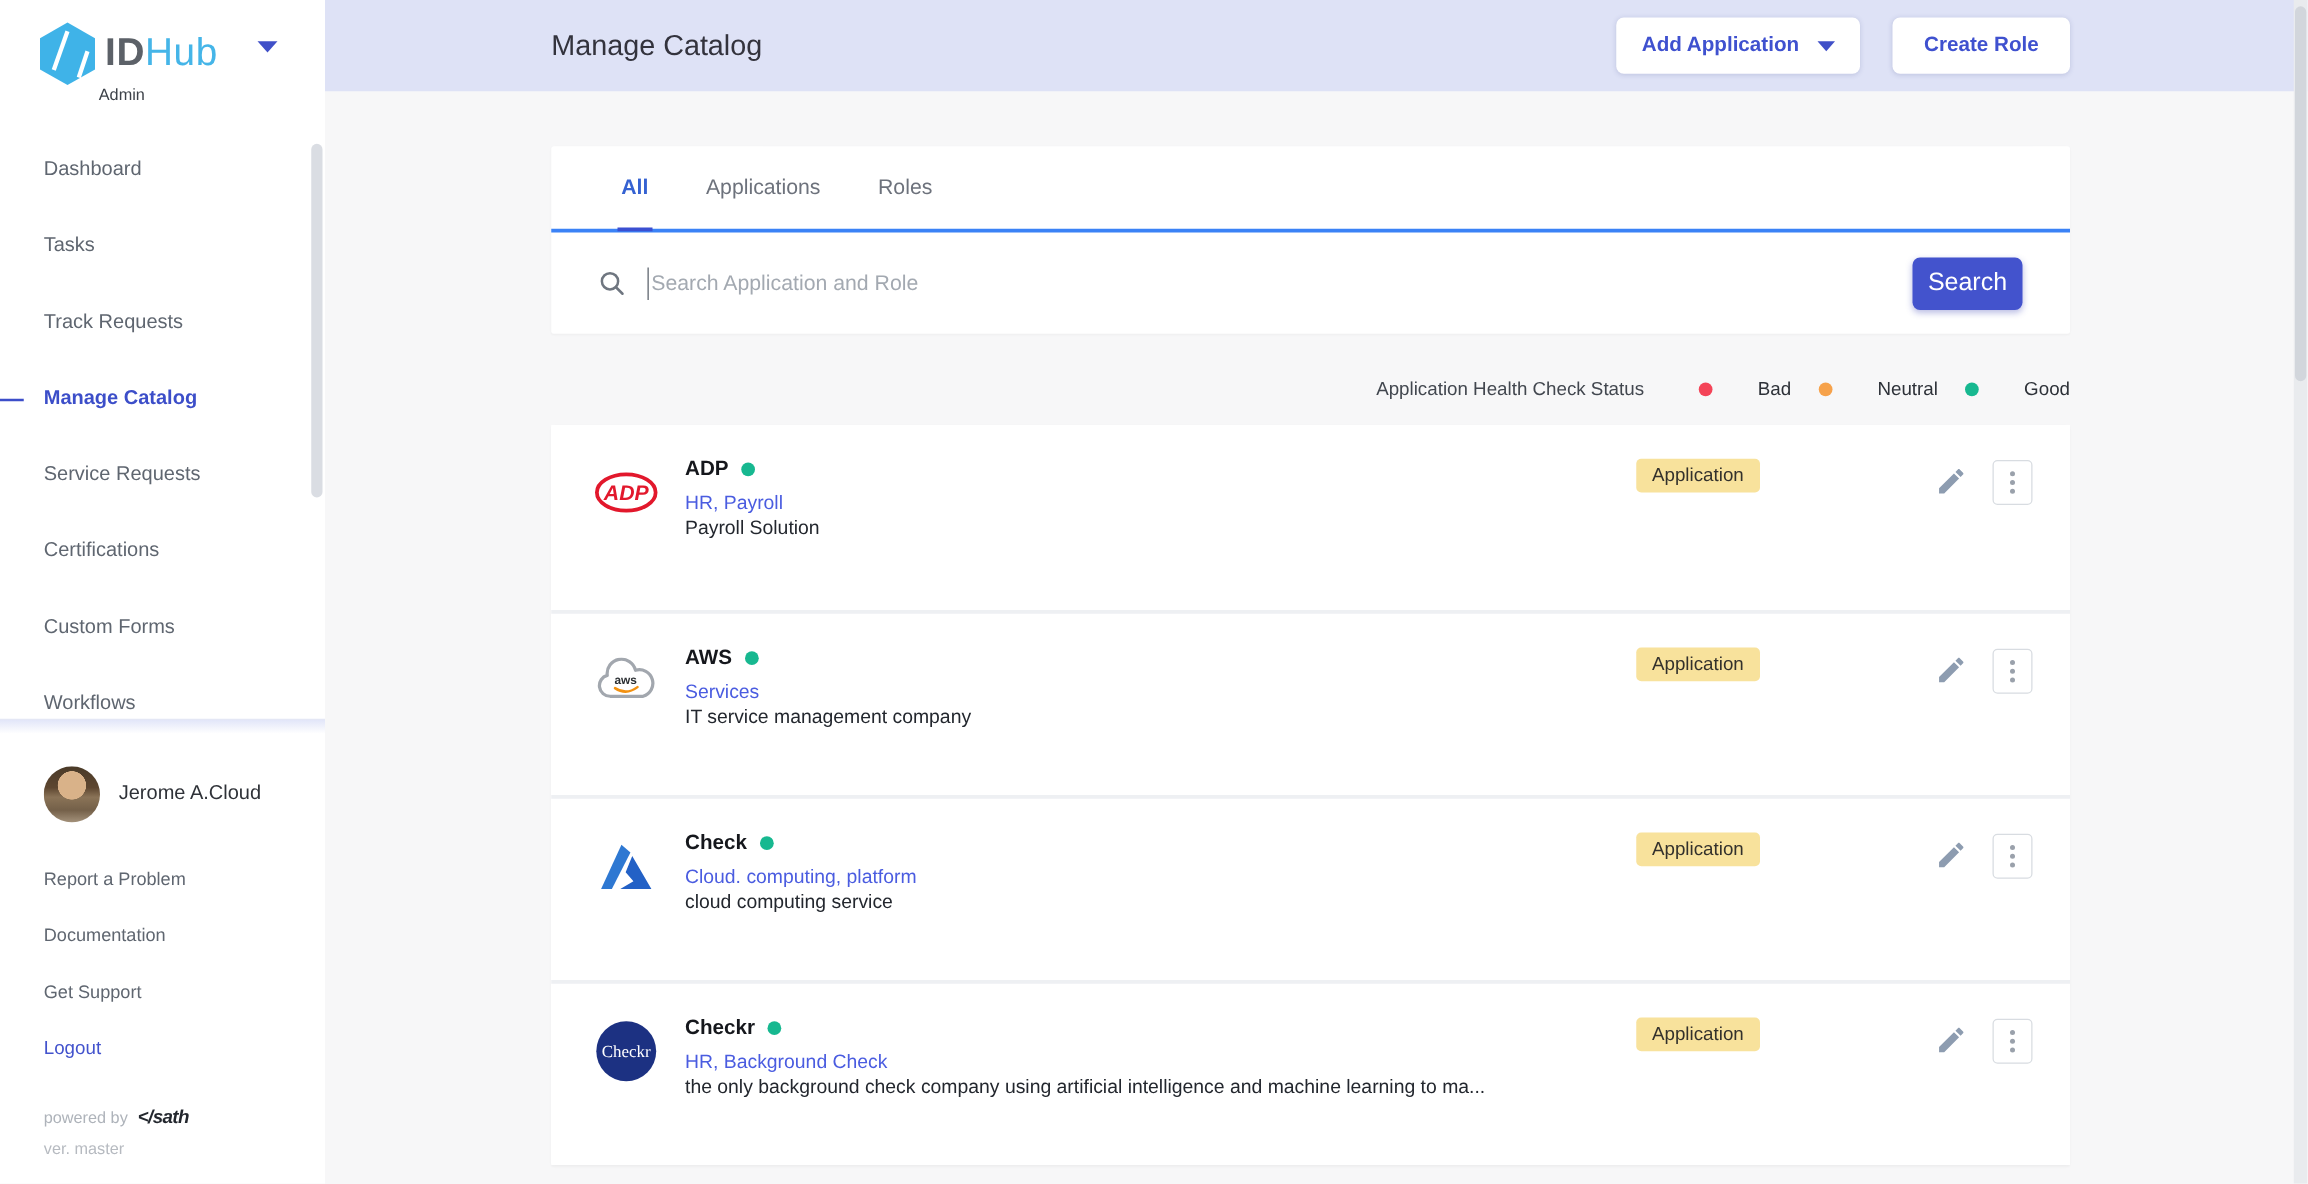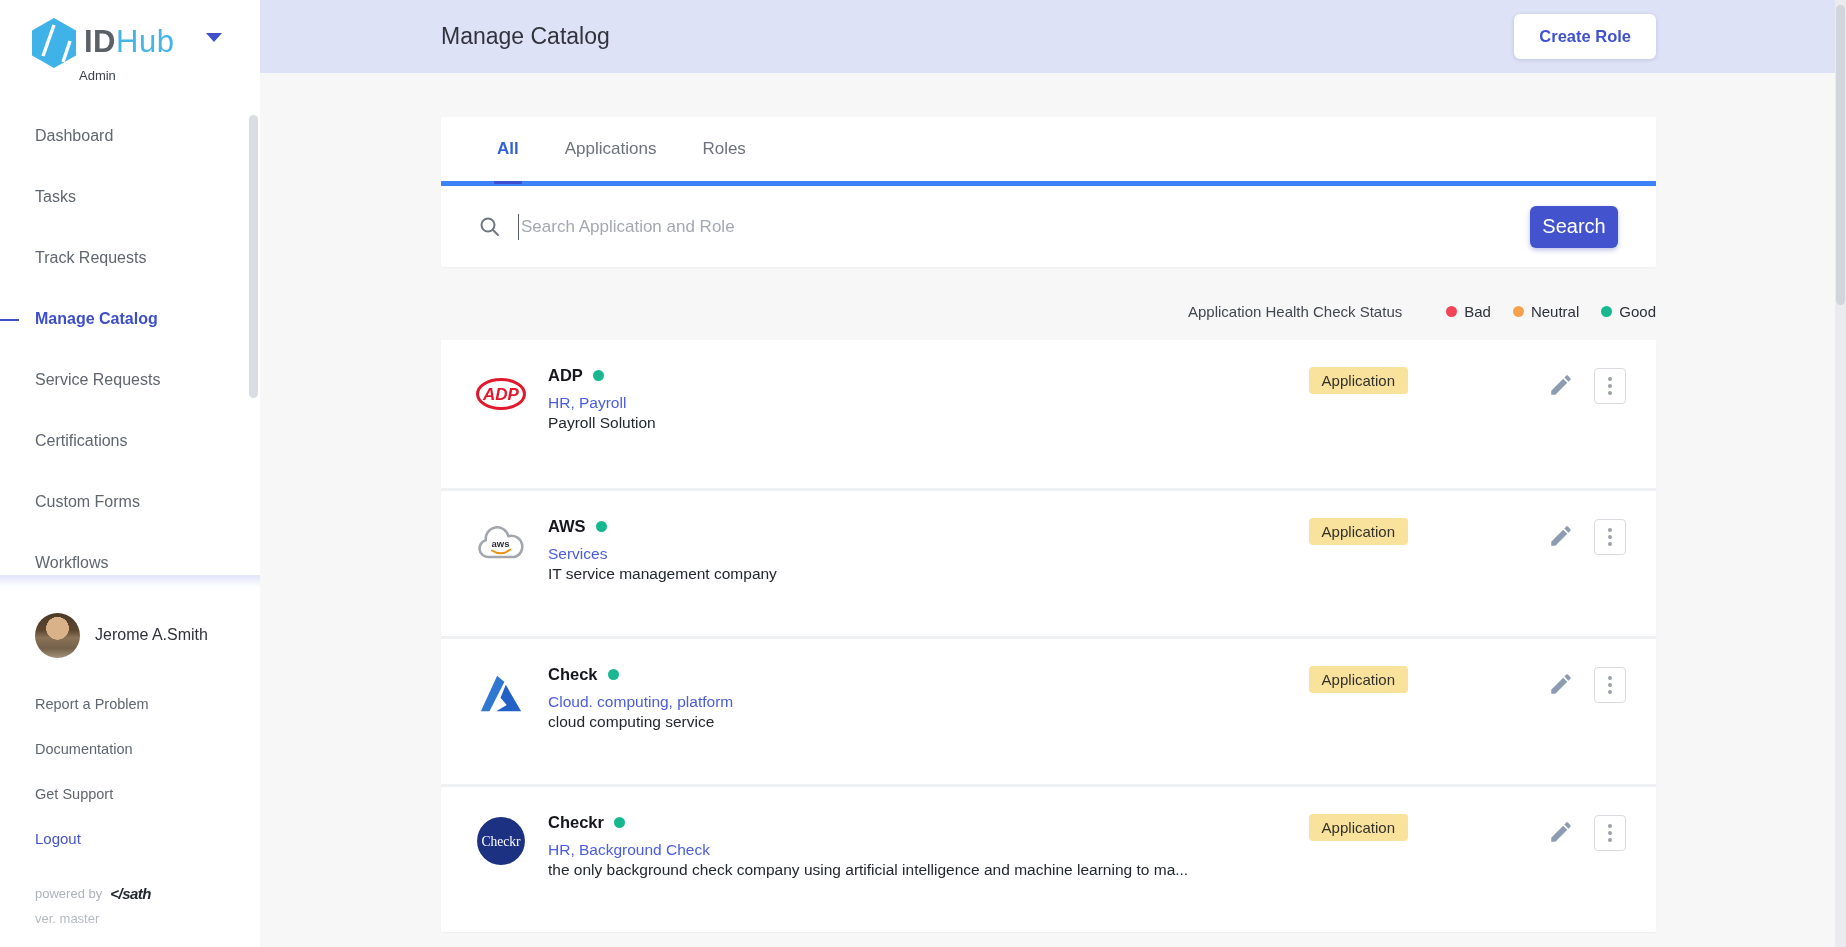--- a/index.html
+++ b/index.html
@@ -39,34 +39,34 @@
   .main { position:relative; flex:1; height:947px; background:#f7f7f8; }
   .topbar { height:73px; background:#dee2f6; display:flex; align-items:center; padding:0 190px 0 181px; }
   .page-title { font-size:23px; font-weight:500; color:#33333d; margin-right:auto; }
   .top-btn { background:#ffffff; border:none; border-radius:6px; height:45px; color:#3f51cf; font-weight:bold; font-size:16.5px; font-family:"Liberation Sans", sans-serif; box-shadow:0 1px 4px rgba(50,60,130,0.18); cursor:pointer; display:flex; align-items:center; }
   .btn-add { padding:0 20px; margin-right:26px; }
   .btn-caret { width:0; height:0; border-left:7px solid transparent; border-right:7px solid transparent; border-top:8px solid #4050c8; margin-left:15px; }
   .btn-create { padding:0 25px; }
 
   .content { padding:0 190px 0 181px; }
   .panel { margin-top:44px; background:#fff; border-radius:2px; box-shadow:0 1px 2px rgba(0,0,0,0.04); }
-  .tabs-row { height:69px; display:flex; align-items:center; padding-left:56px; border-bottom:5px solid #3b82f6; }
+  .tabs-row { height:69px; display:flex; align-items:center; padding-left:56px; border-bottom:3px solid #3b82f6; }
   .tab { position:relative; height:69px; display:flex; align-items:center; font-size:17px; color:#6d727c; margin-right:46px; cursor:pointer; }
   .tab.active { color:#3562d2; font-weight:bold; }
   .tab.active::after { content:""; position:absolute; left:-3px; right:-3px; bottom:0; height:3px; background:#3b4fd1; }
   .search-row { height:81px; display:flex; align-items:center; padding-left:38px; }
   .search-icon { flex:0 0 auto; margin-right:17px; }
   .text-caret { width:1px; height:26px; background:#5a616b; margin-right:2px; }
   .search-input { flex:1; border:none; outline:none; font-size:17px; color:#333; font-family:"Liberation Sans", sans-serif; background:transparent; }
   .search-input::placeholder { color:#a3a9b1; }
   .search-btn { width:88px; height:42px; margin:0 38px 0 20px; background:#4353cd; color:#fff; border:none; border-radius:6px; font-size:20px; font-family:"Liberation Sans", sans-serif; cursor:pointer; box-shadow:0 2px 5px rgba(60,70,180,0.35); }
 
   .legend-row { margin-top:36px; display:flex; justify-content:flex-end; align-items:center; }
   .legend-title { font-size:15px; color:#42474f; margin-right:22px; }
-  .legend-item { display:flex; align-items:center; margin-left:22px; font-size:15px; color:#2d3138; }
+  .legend-item { display:flex; align-items:center; margin-left:22px; font-size:15px; color:#2d3138;gap:29px; }
   .dot { width:11px; height:11px; border-radius:50%; margin-right:7px; }
   .dot-bad { background:#f44458; }
   .dot-neutral { background:#f6a24b; }
   .dot-good { background:#17b890; }
 
   .list { margin-top:20px; background:#fff; border-radius:2px; box-shadow:0 1px 2px rgba(0,0,0,0.04); }
   .row { display:flex; height:148px; padding:26px 0 0 34px; background:#fff; }
   .row + .row { border-top:3px solid #eef0f3; }
   .row-logo { width:52px; height:52px; flex:0 0 52px; margin-right:21px; display:flex; align-items:center; justify-content:center; margin-top:2px; }
   .row-text { flex:1; min-width:0; }
@@ -130,39 +130,43 @@
         <span>Workflows</span>
       </div>
   </nav>
 
   <div class="sb-scroll-thumb"></div>
 
   <div class="sidebar-bottom">
     <div class="sb-divider"></div>
     <div class="user-row">
       <div class="avatar"></div>
-      <div class="user-name">Jerome A.Smith</div>
+      <div class="user-name">Jerome A.Cloud</div>
     </div>
     <div class="sb-links">
       <div class="sb-link">Report a Problem</div>
       <div class="sb-link">Documentation</div>
       <div class="sb-link">Get Support</div>
       <div class="sb-link logout">Logout</div>
     </div>
     <div class="powered-row">
       <span>powered by</span>
       <span class="powered-brand">&lt;/sath</span>
     </div>
     <div class="version-row">ver. master</div>
   </div>
 </aside>
 
 <main class="main">
   <header class="topbar">
     <div class="page-title">Manage Catalog</div>
+    <button class="top-btn btn-add">
+      <span>Add Application</span>
+      <span class="btn-caret"></span>
+    </button>
     <button class="top-btn btn-create">
       <span>Create Role</span>
     </button>
   </header>
 
   <div class="content">
     <section class="panel">
       <div class="tabs-row">
         <div class="tab active">All</div>
         <div class="tab">Applications</div>

